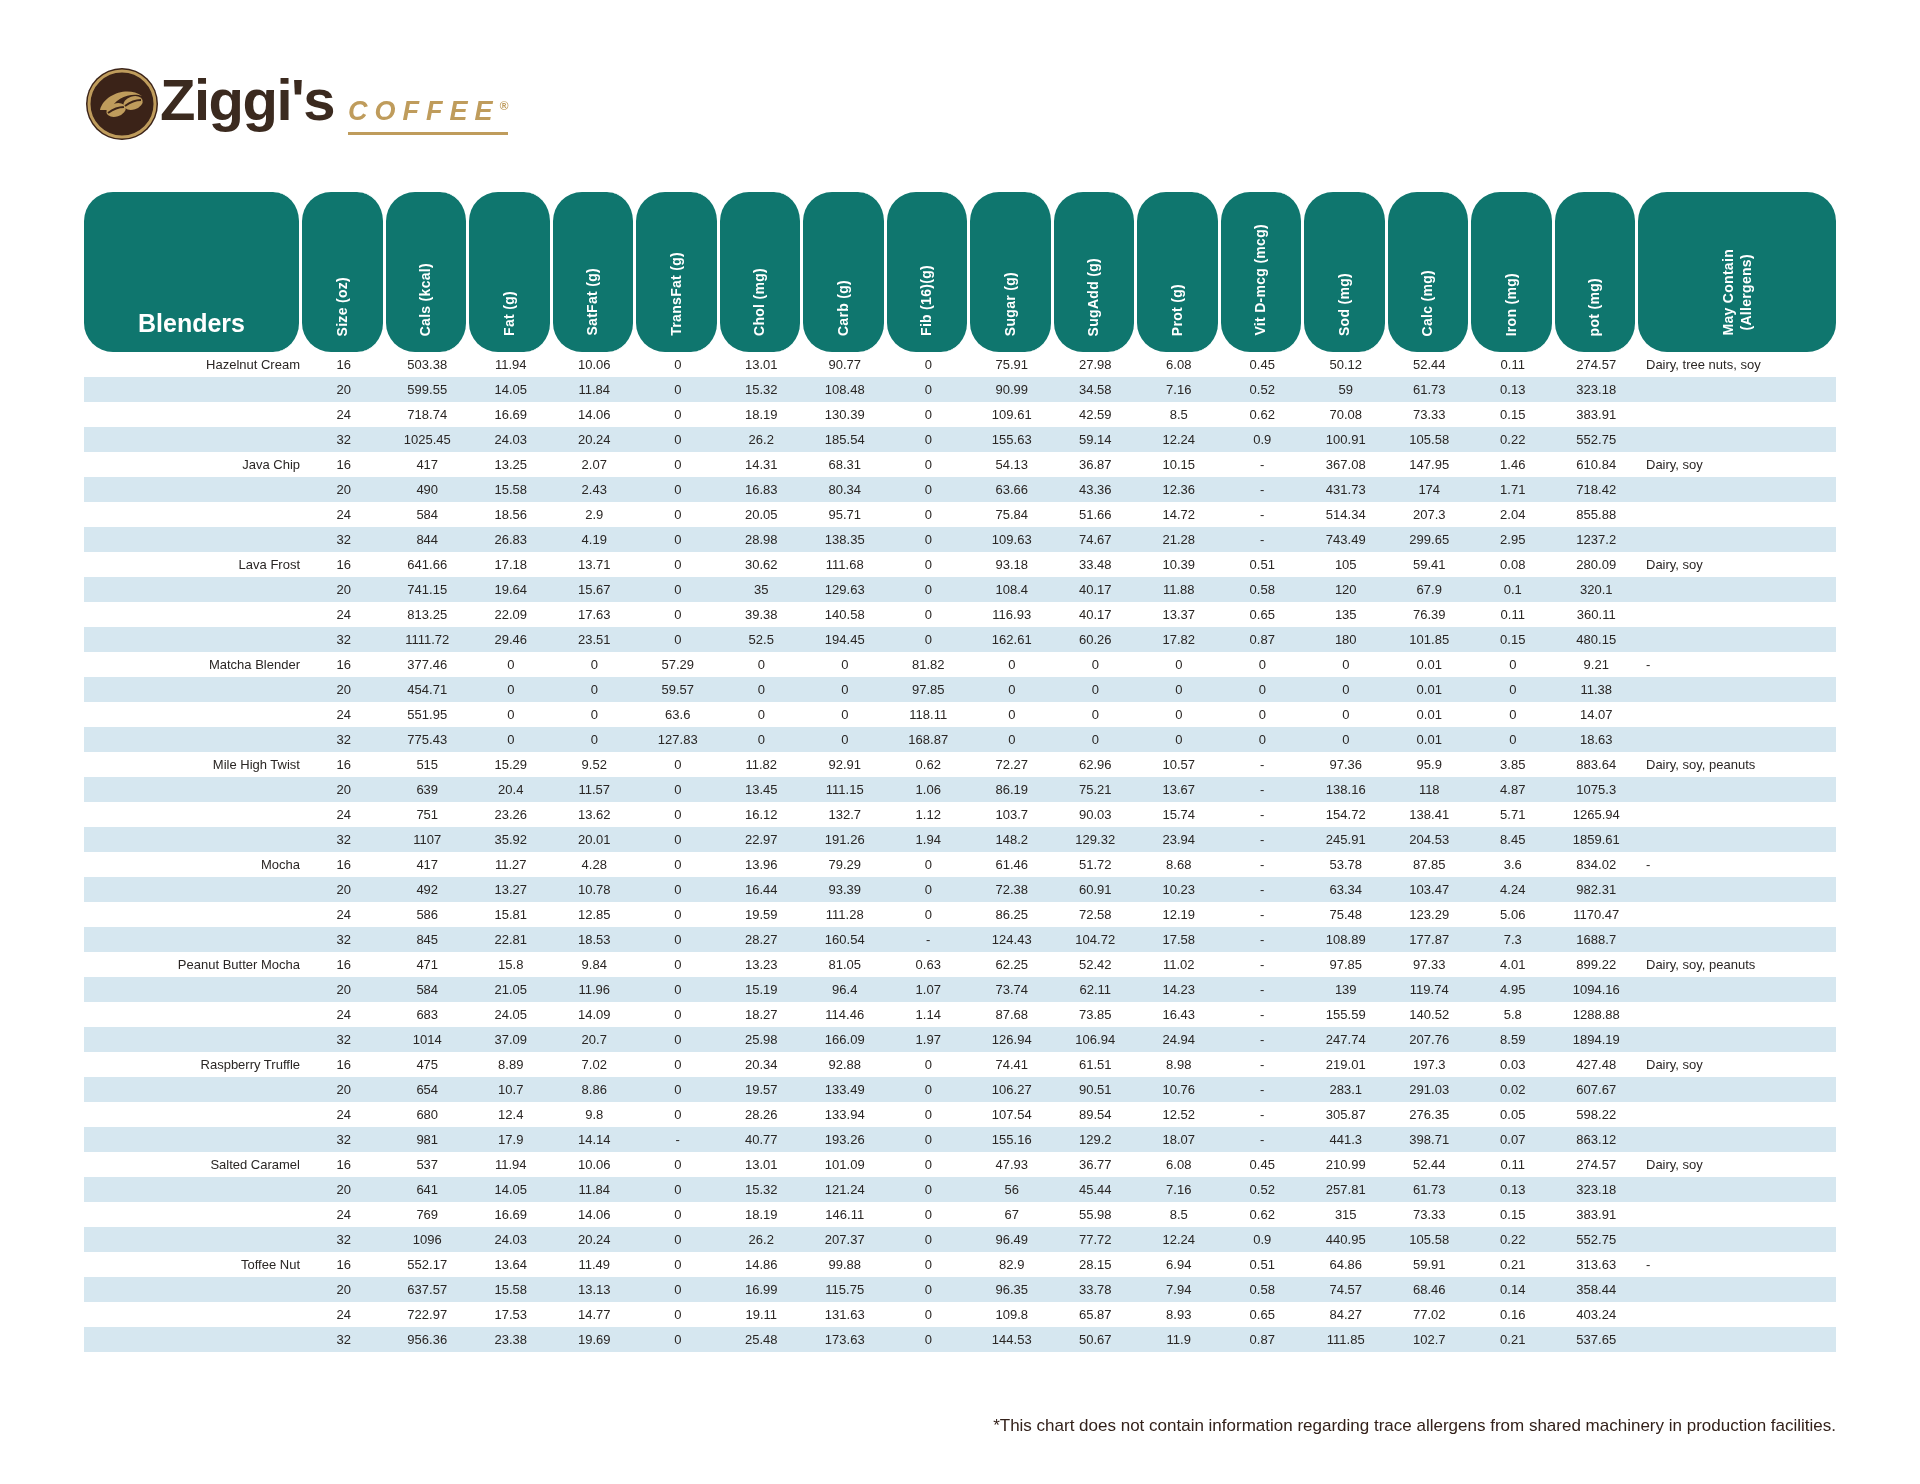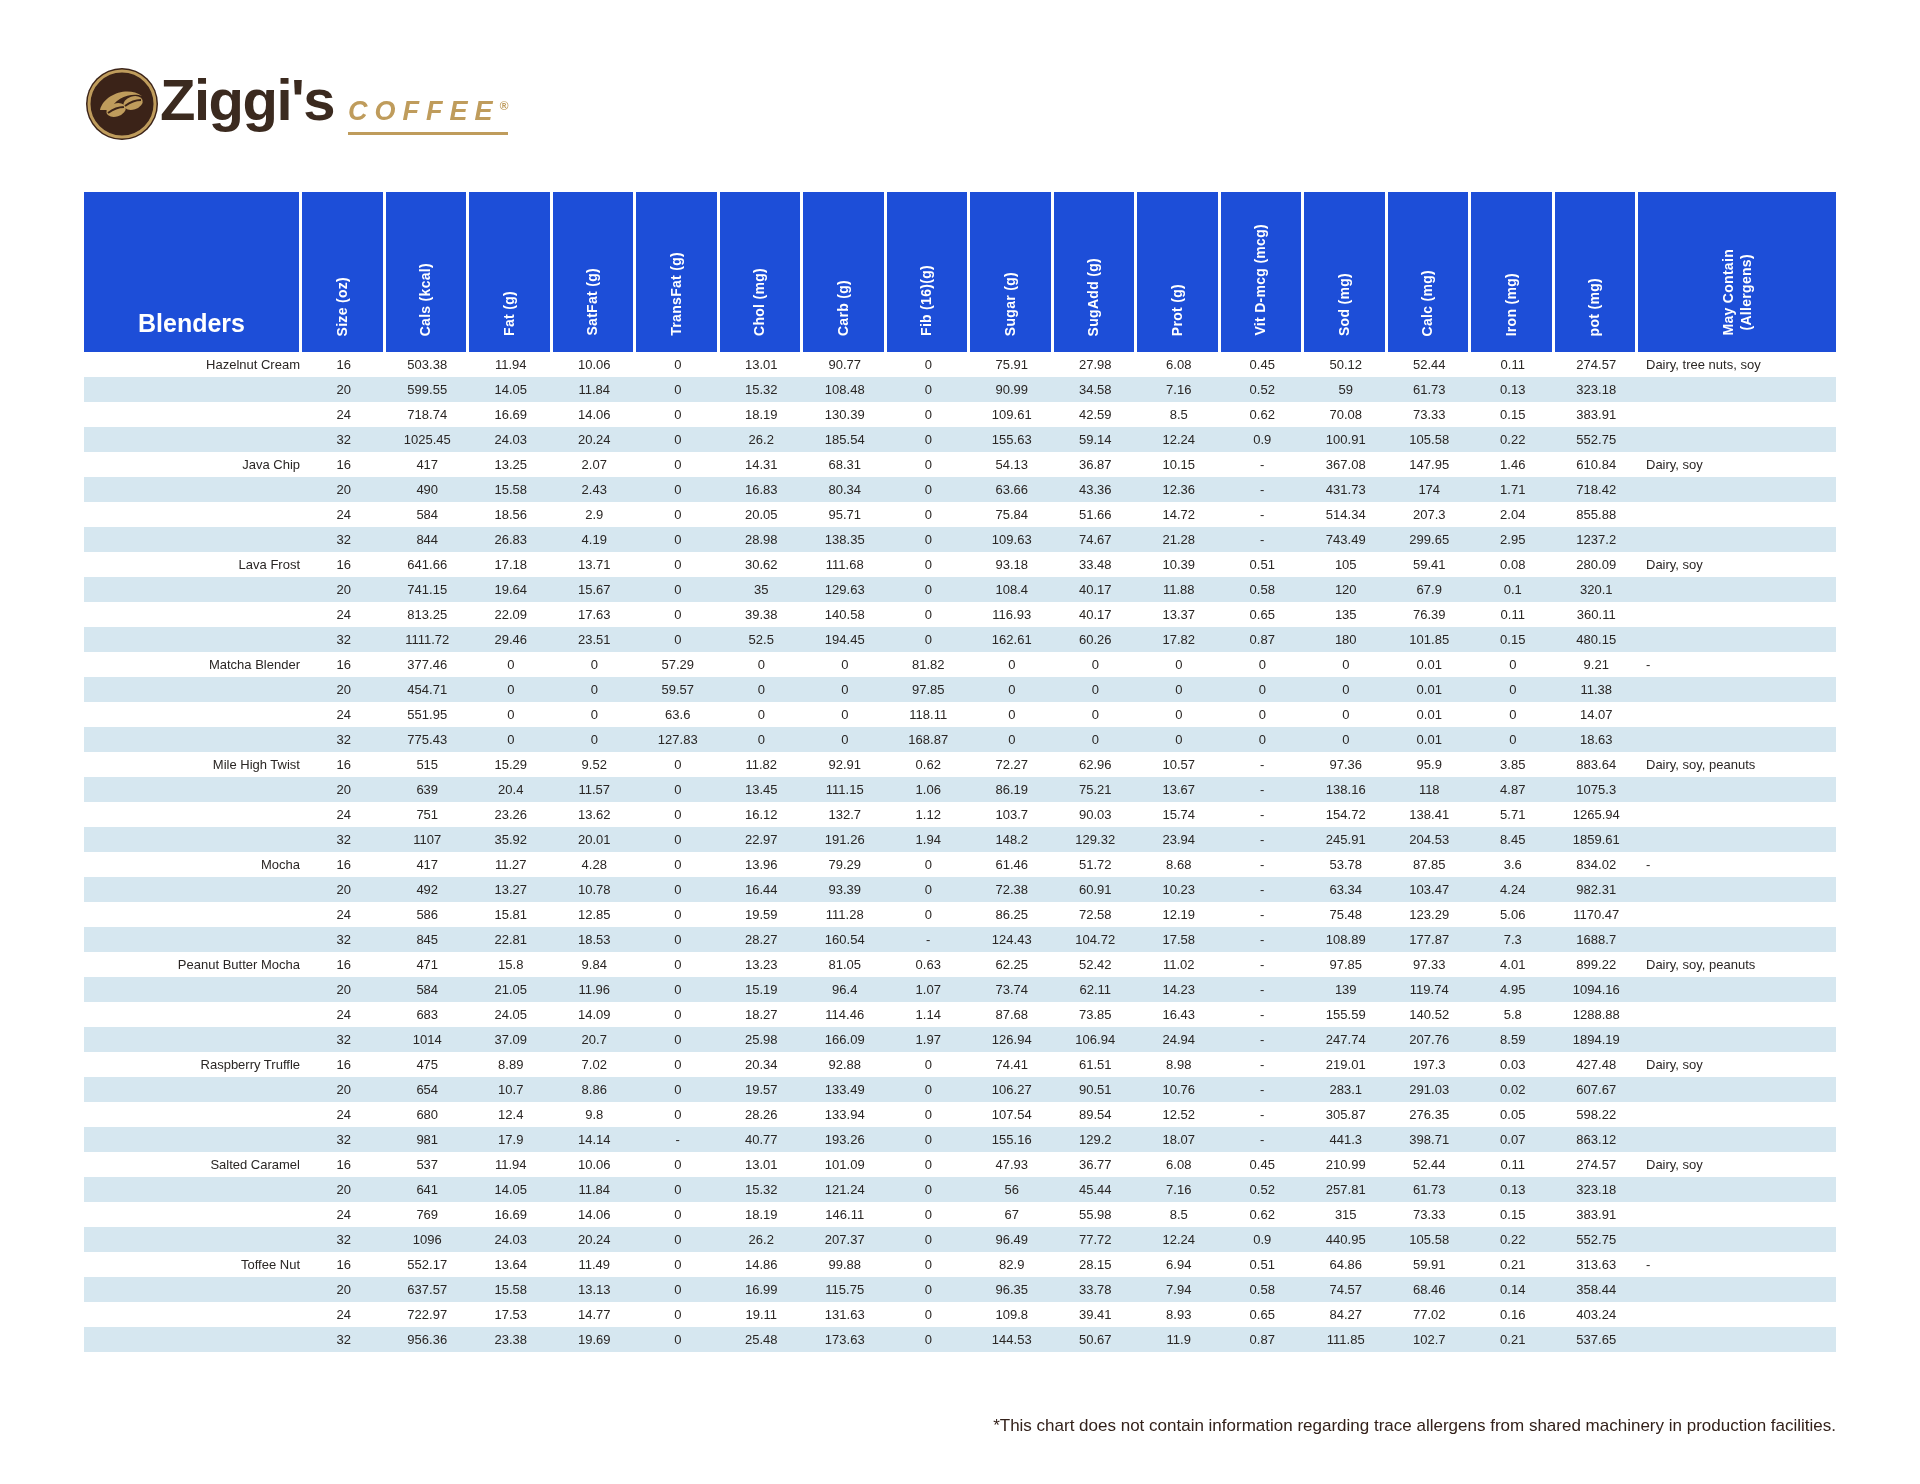--- a/index.html
+++ b/index.html
@@ -21,24 +21,24 @@
     letter-spacing:7px; border-bottom:3px solid #bf9c5c; padding-bottom:5px;
     position:relative;
     font-style:italic;
   }
   .reg { font-size:12px; color:#bf9c5c; vertical-align:super; letter-spacing:0; }
   .page-title { font-size:31px; font-weight:bold; color:#3a1f15; letter-spacing:0.5px; margin-top:22px; }
 
   
   table { border-collapse:separate; border-spacing:0; table-layout:fixed; width:1752px; margin-top:46px; }
   thead th {
-    background:#1d4ed8; color:#ffffff;
+    background:#0f766e; color:#ffffff;
     height:160px; vertical-align:bottom; text-align:center;
     padding-bottom:13px; border-right:3px solid #ffffff;
-    font-size:14px; font-weight:bold;
+    font-size:14px; font-weight:bold;border-radius:29px;
   }
   thead th:last-child { border-right:none; }
   thead th:first-child { width:218px; }
   thead th:last-child { width:198px; }
   .vert {
     display:inline-block;
     writing-mode:vertical-rl;
     transform:rotate(180deg);
     white-space:pre-line;
     line-height:1.25;
@@ -873,21 +873,21 @@
           <td class="cell-name"></td>
           <td>24</td>
           <td>722.97</td>
           <td>17.53</td>
           <td>14.77</td>
           <td>0</td>
           <td>19.11</td>
           <td>131.63</td>
           <td>0</td>
           <td>109.8</td>
-          <td>39.41</td>
+          <td>65.87</td>
           <td>8.93</td>
           <td>0.65</td>
           <td>84.27</td>
           <td>77.02</td>
           <td>0.16</td>
           <td>403.24</td>
           <td class="cell-allergens"></td>
         </tr>
         <tr>
           <td class="cell-name"></td>

